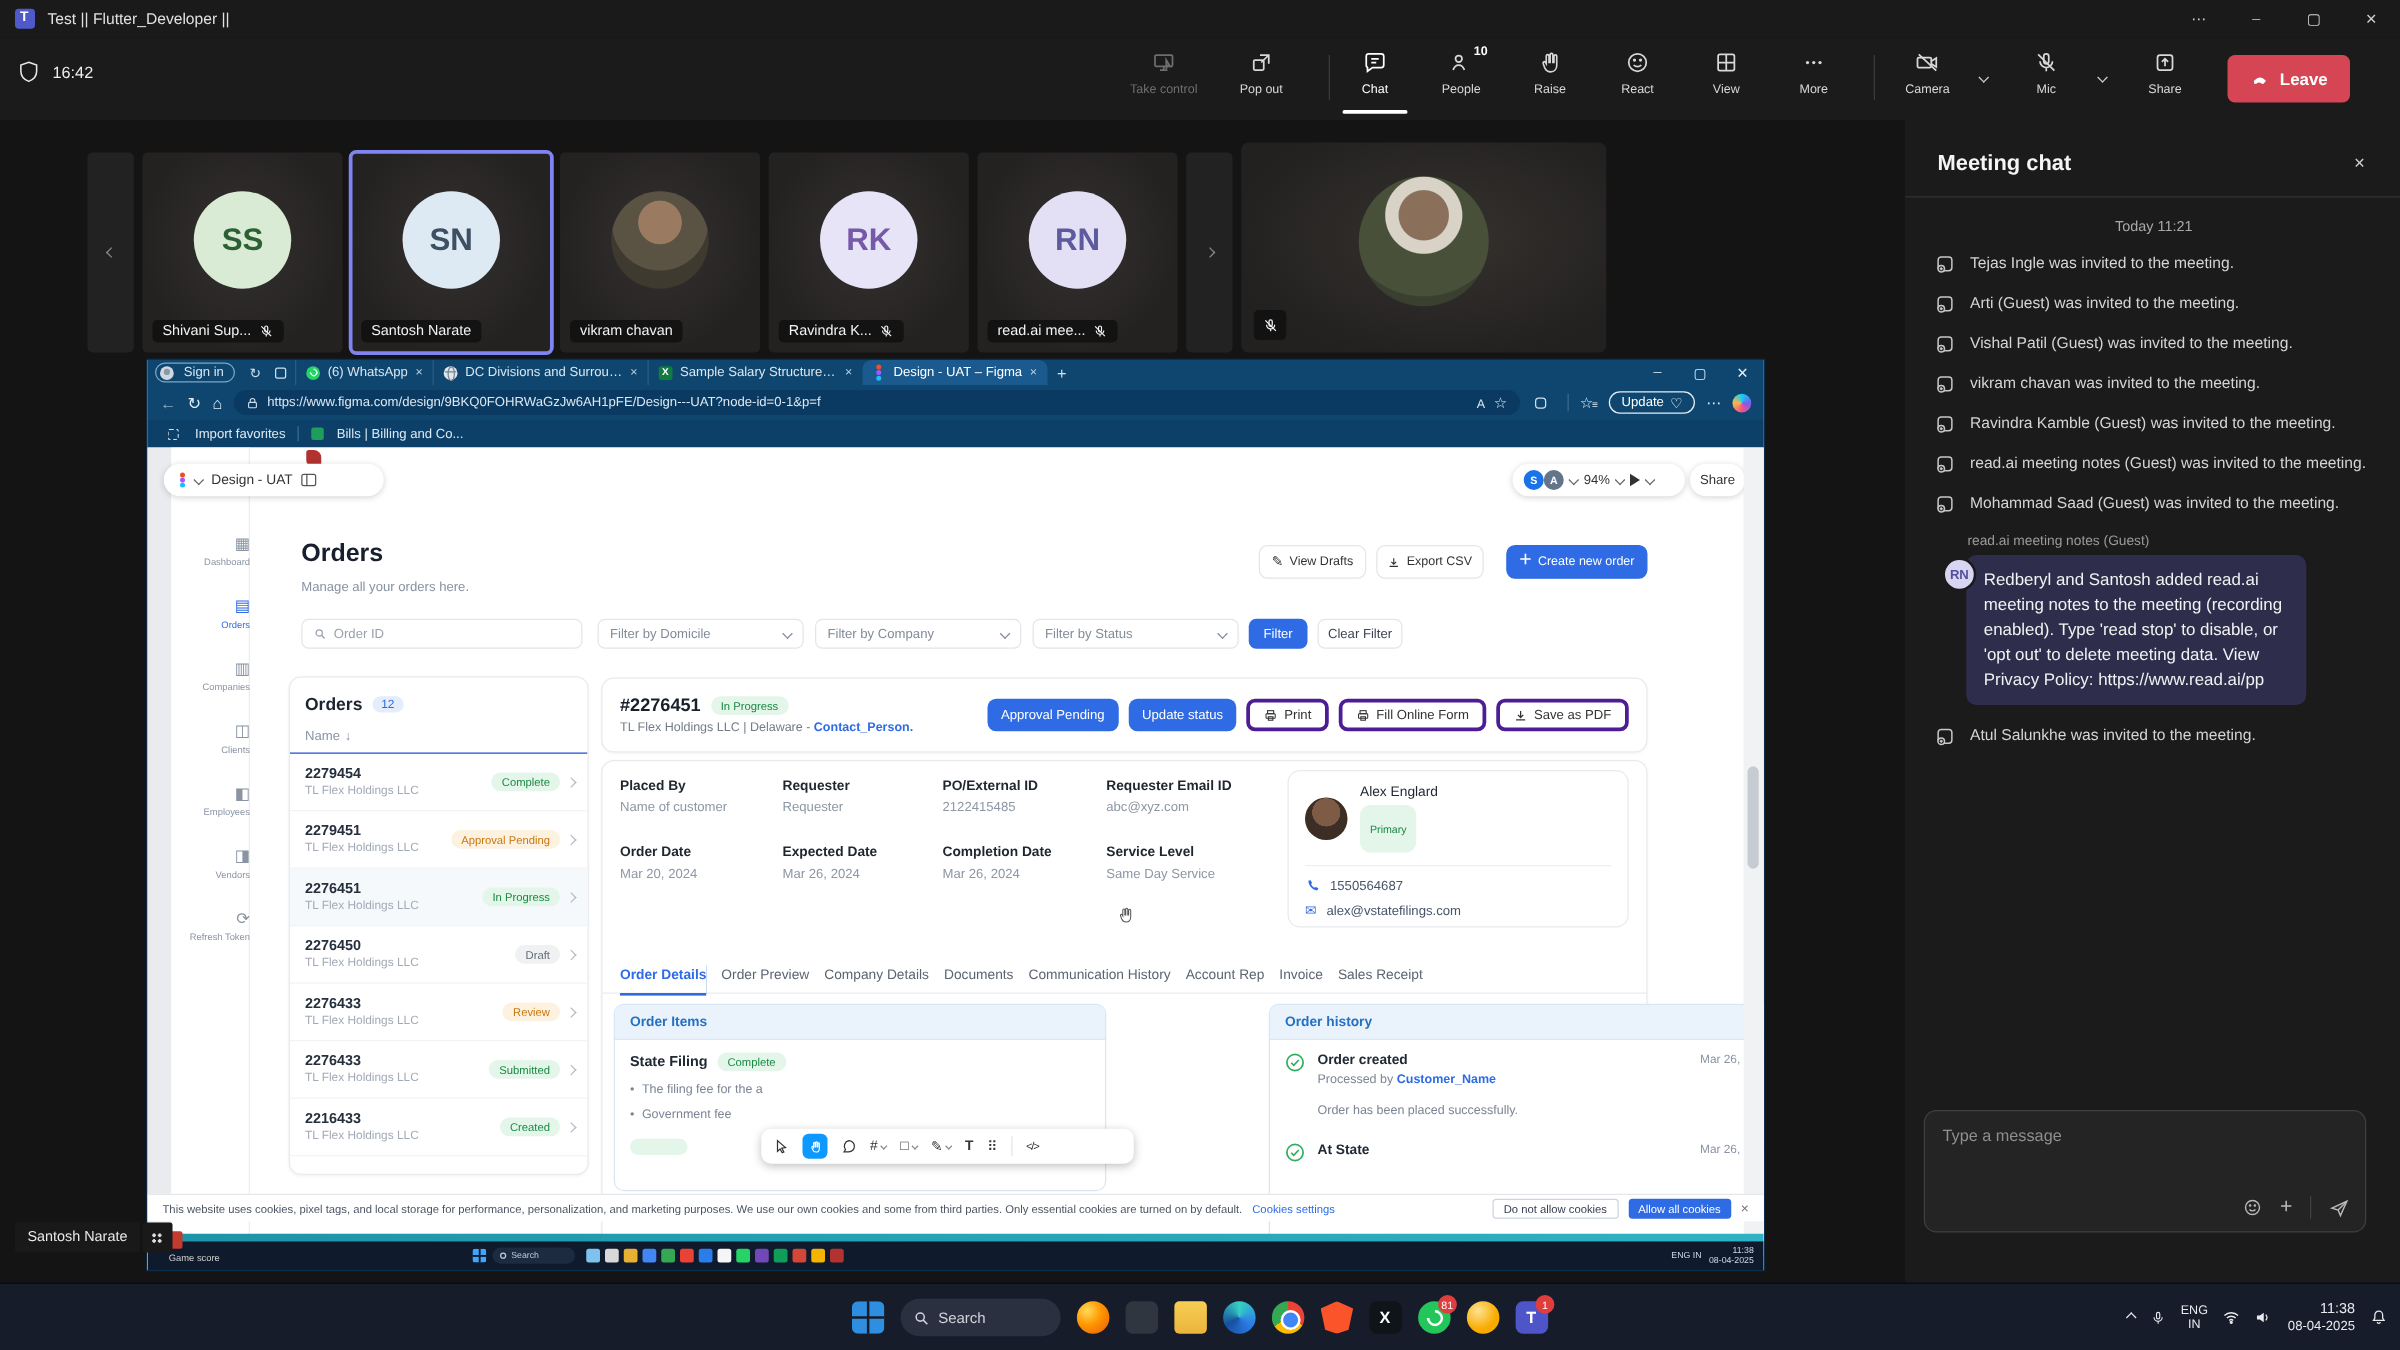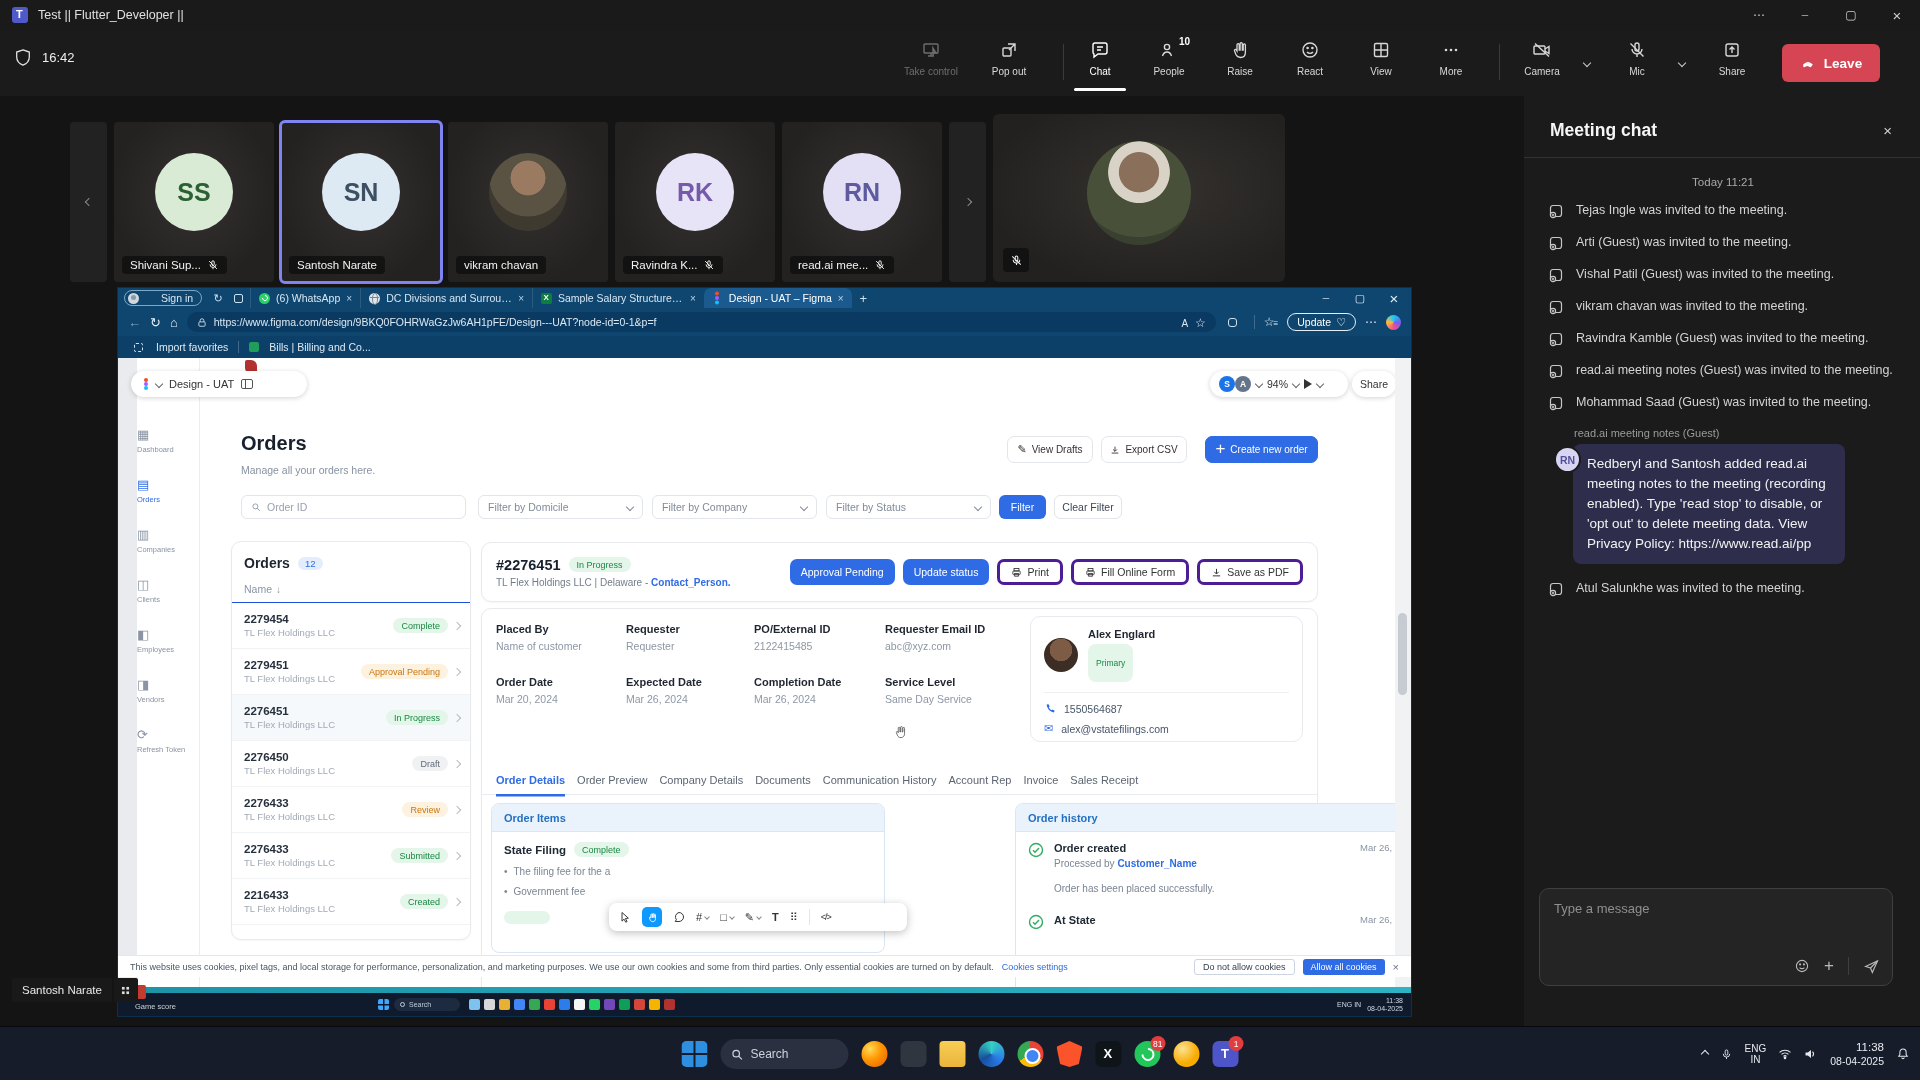--- a/index.html
+++ b/index.html
@@ -57,21 +57,21 @@
   .postmsg{margin-top:16px}
   .msginput{position:absolute;left:15px;top:792px;width:354px;height:98px;background:#242424;border:1px solid #3f3f3f;border-radius:10px}
   .msginput textarea{width:100%;height:58px;background:transparent;border:none;outline:none;resize:none;color:#eaeaea;font-size:13px;font-family:"Liberation Sans",sans-serif;padding:12px 14px}
   .msginput textarea::placeholder{color:#8f8f8f}
   .inputicons{position:absolute;right:12px;bottom:10px;display:flex;align-items:center;gap:14px;color:#b9b9b9}
   .vdiv{width:1px;height:18px;background:#3f3f3f}
   .gl-plus::before{content:"+";font-size:17px;line-height:10px}
   
   .bwin{position:absolute;left:118px;top:288px;width:1293px;height:728px;background:#e9ecef;box-shadow:0 0 0 1px #0b2f4d}
   .tabstrip{position:absolute;left:0;top:0;width:100%;height:20px;background:#0e466f;display:flex;align-items:center;color:#d9e6f1;font-size:10.5px}
-  .signin{display:flex;align-items:center;gap:22px;border:1px solid #7fa6c4;border-radius:10px;padding:1px 8px 1px 3px;margin:0 8px 0 6px;cursor:pointer}
+  .signin{display:flex;align-items:center;gap:8px;border:1px solid #7fa6c4;border-radius:10px;padding:1px 8px 1px 3px;margin:0 8px 0 6px;cursor:pointer}
   .signin .av{width:11px;height:11px;border-radius:50%;background:#cfd8e0;position:relative}
   .signin .av::before{content:"";position:absolute;left:3px;top:2px;width:5px;height:5px;border-radius:50%;background:#8b98a5}
   .bicon{width:16px;height:16px;display:flex;align-items:center;justify-content:center;color:#cfe0ee;font-size:11px;margin-right:4px;cursor:pointer}
   .sqico{width:9px;height:9px;border:1.3px solid #cfe0ee;border-radius:2px}
   .btab{display:flex;align-items:center;gap:6px;height:20px;padding:0 8px;max-width:172px;cursor:pointer;border-left:1px solid rgba(255,255,255,.12)}
   .btab .ttl{overflow:hidden;text-overflow:ellipsis;white-space:nowrap;max-width:126px}
   .btab .tx{font-size:10px;color:#bcd2e2}
   .btab[data-active="true"]{background:#1a5a8e;border-radius:7px 7px 0 0;color:#fff;border-left:none}
   .fav{width:11px;height:11px;flex-shrink:0;position:relative}
   .fav[data-fav="whatsapp"]{background:#25d366;border-radius:50%}
@@ -112,21 +112,21 @@
   .favatar{width:16px;height:16px;border-radius:50%;color:#fff;font-size:8.5px;font-weight:bold;display:flex;align-items:center;justify-content:center}
   .ztext{font-size:10.5px;color:#333}
   .playtri{width:0;height:0;border-left:8px solid #333;border-top:5px solid transparent;border-bottom:5px solid transparent}
   .sharebtn{position:absolute;background:#fff;border-radius:13px;box-shadow:0 1px 5px rgba(0,0,0,.18);display:flex;align-items:center;justify-content:center;font-size:10.5px;color:#333;cursor:pointer}
   .vslogo{position:absolute;left:127px;top:2px;width:14px;height:26px}
   .vslogo::before{content:"";position:absolute;left:0;top:0;width:12px;height:14px;background:#b23230;border-radius:2px 6px 2px 6px}
   .vslogo::after{content:"";position:absolute;left:2px;top:16px;width:9px;height:9px;background:#1f6fd0;border-radius:50% 50% 50% 0}
   
   .sidebar{position:absolute;left:19px;top:0;width:63px;height:629px;background:#fff;border-right:1px solid #ededf0}
   .sbitems{position:absolute;left:0;top:70px;width:63px;display:flex;flex-direction:column;gap:24px}
-  .sbitem{display:flex;flex-direction:column;align-items:flex-start;gap:3px;color:#8a94a3;cursor:pointer}
+  .sbitem{display:flex;flex-direction:column;align-items:flex-end;gap:3px;color:#8a94a3;cursor:pointer}
   .sbitem .sic{font-style:normal;font-size:13px;line-height:14px}
   .sbitem .slbl{font-size:7.5px;text-align:center;line-height:9px;max-width:58px}
   .sbitem[data-active="true"]{color:#2e6be5}
   .sbitem[data-icon="dashboard"] .sic::before{content:"▦"}
   .sbitem[data-icon="orders"] .sic::before{content:"▤"}
   .sbitem[data-icon="companies"] .sic::before{content:"▥"}
   .sbitem[data-icon="clients"] .sic::before{content:"◫"}
   .sbitem[data-icon="employees"] .sic::before{content:"◧"}
   .sbitem[data-icon="vendors"] .sic::before{content:"◨"}
   .sbitem[data-icon="refresh"] .sic::before{content:"⟳"}
@@ -163,21 +163,21 @@
   .link{color:#2e6be5;font-weight:bold;cursor:pointer}
   .dbtn{height:26px;border-radius:7px;display:flex;align-items:center;justify-content:center;gap:5px;font-size:10.5px;padding:0 11px;cursor:pointer}
   .dbtn.blue{background:#2e6be5;color:#fff}
   .dbtn.white{background:#fff;border:3px solid #4c1d95;color:#333}
   .fieldgrid{position:absolute;left:14px;top:14px;display:grid;grid-template-columns:130px 128px 131px 220px;row-gap:24px}
   .fld .fl{font-size:11px;font-weight:bold;color:#1f2630;margin-bottom:5px}
   .fld .fv{font-size:10.5px;color:#8d97a5}
   .contactcard{position:absolute;left:548px;top:7px;width:273px;height:126px;border:1px solid #e8eaee;border-radius:10px;padding:11px 13px}
   .crow{display:flex;gap:10px;align-items:center}
   .cavatar{width:34px;height:34px;border-radius:50%;background:radial-gradient(circle at 50% 35%,#7d5b44 0 40%,#3c2e24 41%)}
-  .cname{font-size:11px;font-weight:bold;color:#1f2630}
+  .cname{font-size:11px;font-weight:normal;color:#1f2630}
   .cbadge{display:inline-block;margin-top:4px;background:#e4f5ea;color:#188a42;font-size:8.5px;padding:14px 8px;border-radius:8px}
   .chr{border:none;border-top:1px solid #edf0f3;margin:10px 0}
   .cline{display:flex;align-items:center;gap:8px;font-size:10.5px;color:#475569;margin-top:7px}
   .dtabs{position:absolute;left:0;top:161px;width:100%;display:flex;gap:12px;padding:0 14px;border-bottom:1px solid #e9ecf0}
   .dtab{font-size:11px;color:#5b6572;padding:4px 0 8px;cursor:pointer;white-space:nowrap}
   .dtab[data-active="true"]{color:#2e6be5;font-weight:bold;box-shadow:0 2.5px 0 #2e6be5}
   .inncard{position:absolute;border:1px solid #d9e7f4;border-radius:8px;overflow:hidden;background:#fff}
   .innhead{height:28px;background:#eaf3fb;border-bottom:1px solid #d7e7f4;display:flex;align-items:center;padding:0 12px;font-size:11px;font-weight:bold;color:#2470c2}
   .innbody{padding:10px 12px}
   .itemrow{display:flex;align-items:center;gap:8px}

